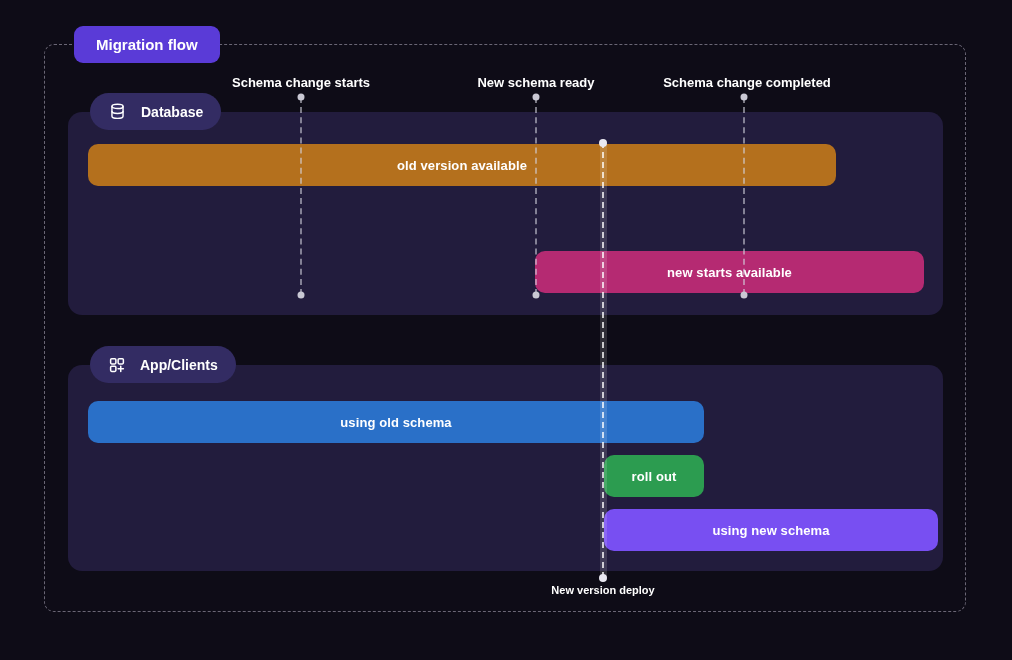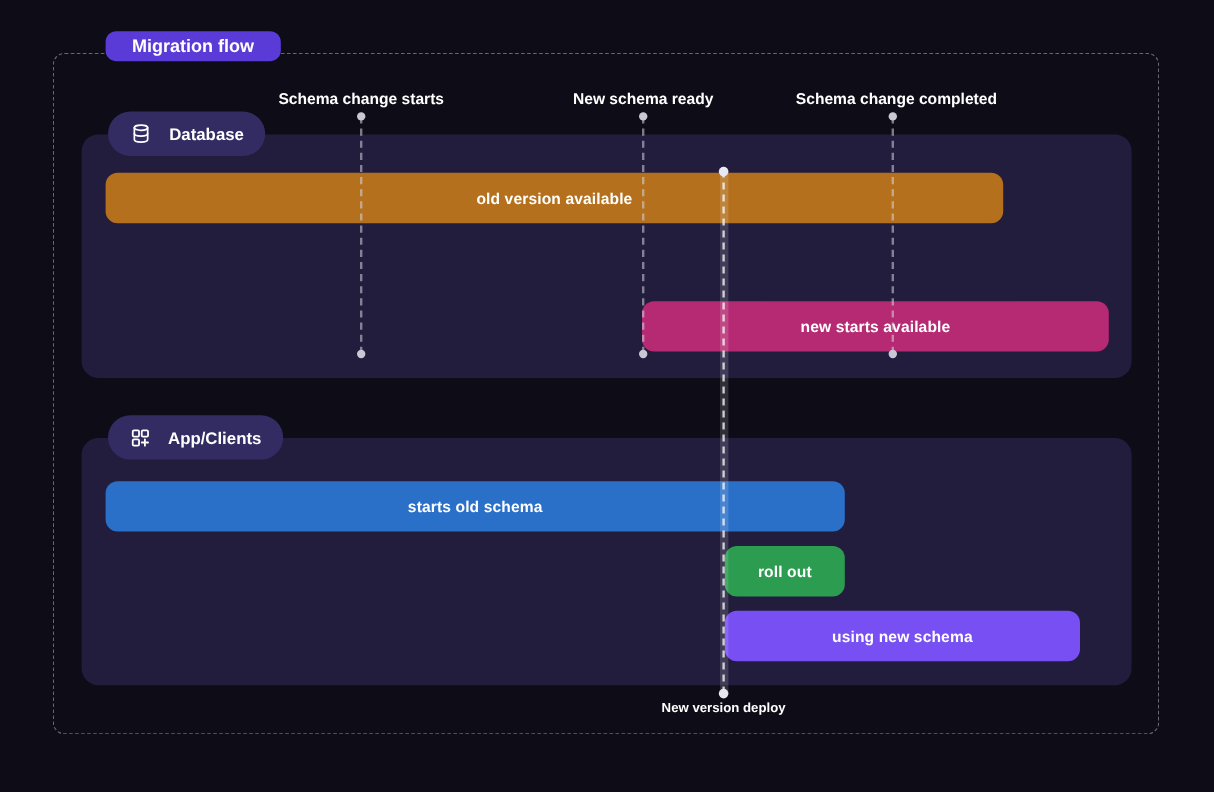--- a/index.html
+++ b/index.html
@@ -7,21 +7,21 @@
     position:relative;width:1012px;height:660px;overflow:hidden;
     background:#0e0c17;
     font-family:"Liberation Sans","DejaVu Sans",sans-serif;
     color:#fff;
   }
   .outer-border{
     position:absolute;left:44px;top:44px;width:920px;height:566px;
     border:1.5px dashed #6a6675;border-radius:10px;
   }
   .title-badge{
-    position:absolute;left:88px;top:26px;height:25px;
+    position:absolute;left:74px;top:26px;height:37px;
     display:flex;align-items:center;padding:0 22px;
     border-radius:9px;font-size:15px;font-weight:700;z-index:6;
   }
   .panel{
     position:absolute;left:68px;width:875px;border-radius:14px;z-index:1;
   }
   .panel-db{top:112px;height:203px;}
   .panel-app{top:365px;height:206px;}
   .section-badge{
     position:absolute;height:37px;display:flex;align-items:center;gap:14px;
@@ -101,26 +101,26 @@
         <rect x="3.5" y="3.5" width="7" height="7" rx="1.4"></rect>
         <rect x="13.5" y="3.5" width="7" height="7" rx="1.4"></rect>
         <rect x="3.5" y="13.5" width="7" height="7" rx="1.4"></rect>
         <path d="M17 13.5v7M13.5 17h7"></path>
       </svg>
     </span>
     <span>App/Clients</span>
   </div>
 
   <div class="bar" style="left: 88px; top: 401px; width: 616px; background: rgb(42, 112, 200);">
-    <span>starts old schema</span>
+    <span>using old schema</span>
   </div>
   <div class="bar" style="left: 604px; top: 455px; width: 100px; background: rgb(44, 156, 80);">
     <span>roll out</span>
   </div>
-  <div class="bar" style="left: 604px; top: 509px; width: 296px; background: rgb(120, 79, 242);">
+  <div class="bar" style="left: 604px; top: 509px; width: 334px; background: rgb(120, 79, 242);">
     <span>using new schema</span>
   </div>
 
   <div class="vline" style="left:300px;top:97px;height:198px"></div>
   <div class="dot" style="left:301px;top:97px"></div>
   <div class="dot" style="left:301px;top:295px"></div>
 
   <div class="vline" style="left:535px;top:97px;height:198px"></div>
   <div class="dot" style="left:536px;top:97px"></div>
   <div class="dot" style="left:536px;top:295px"></div>

